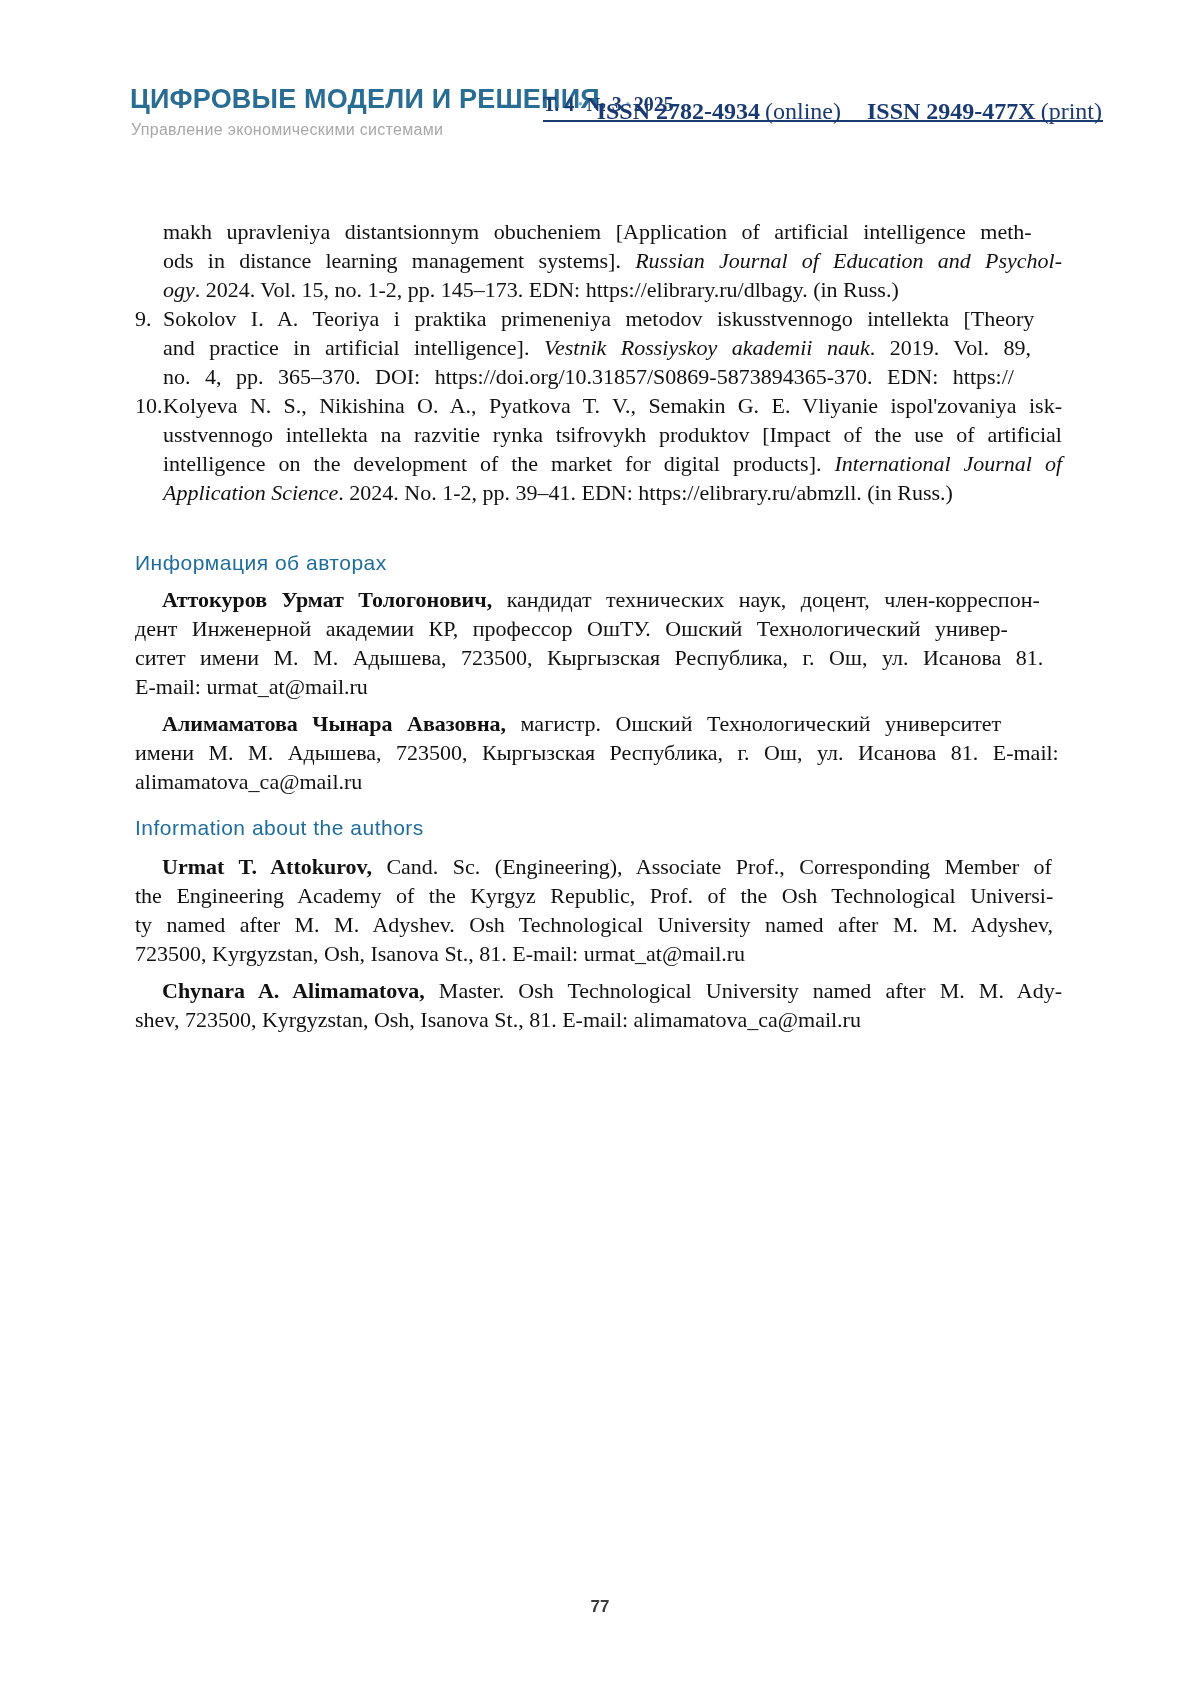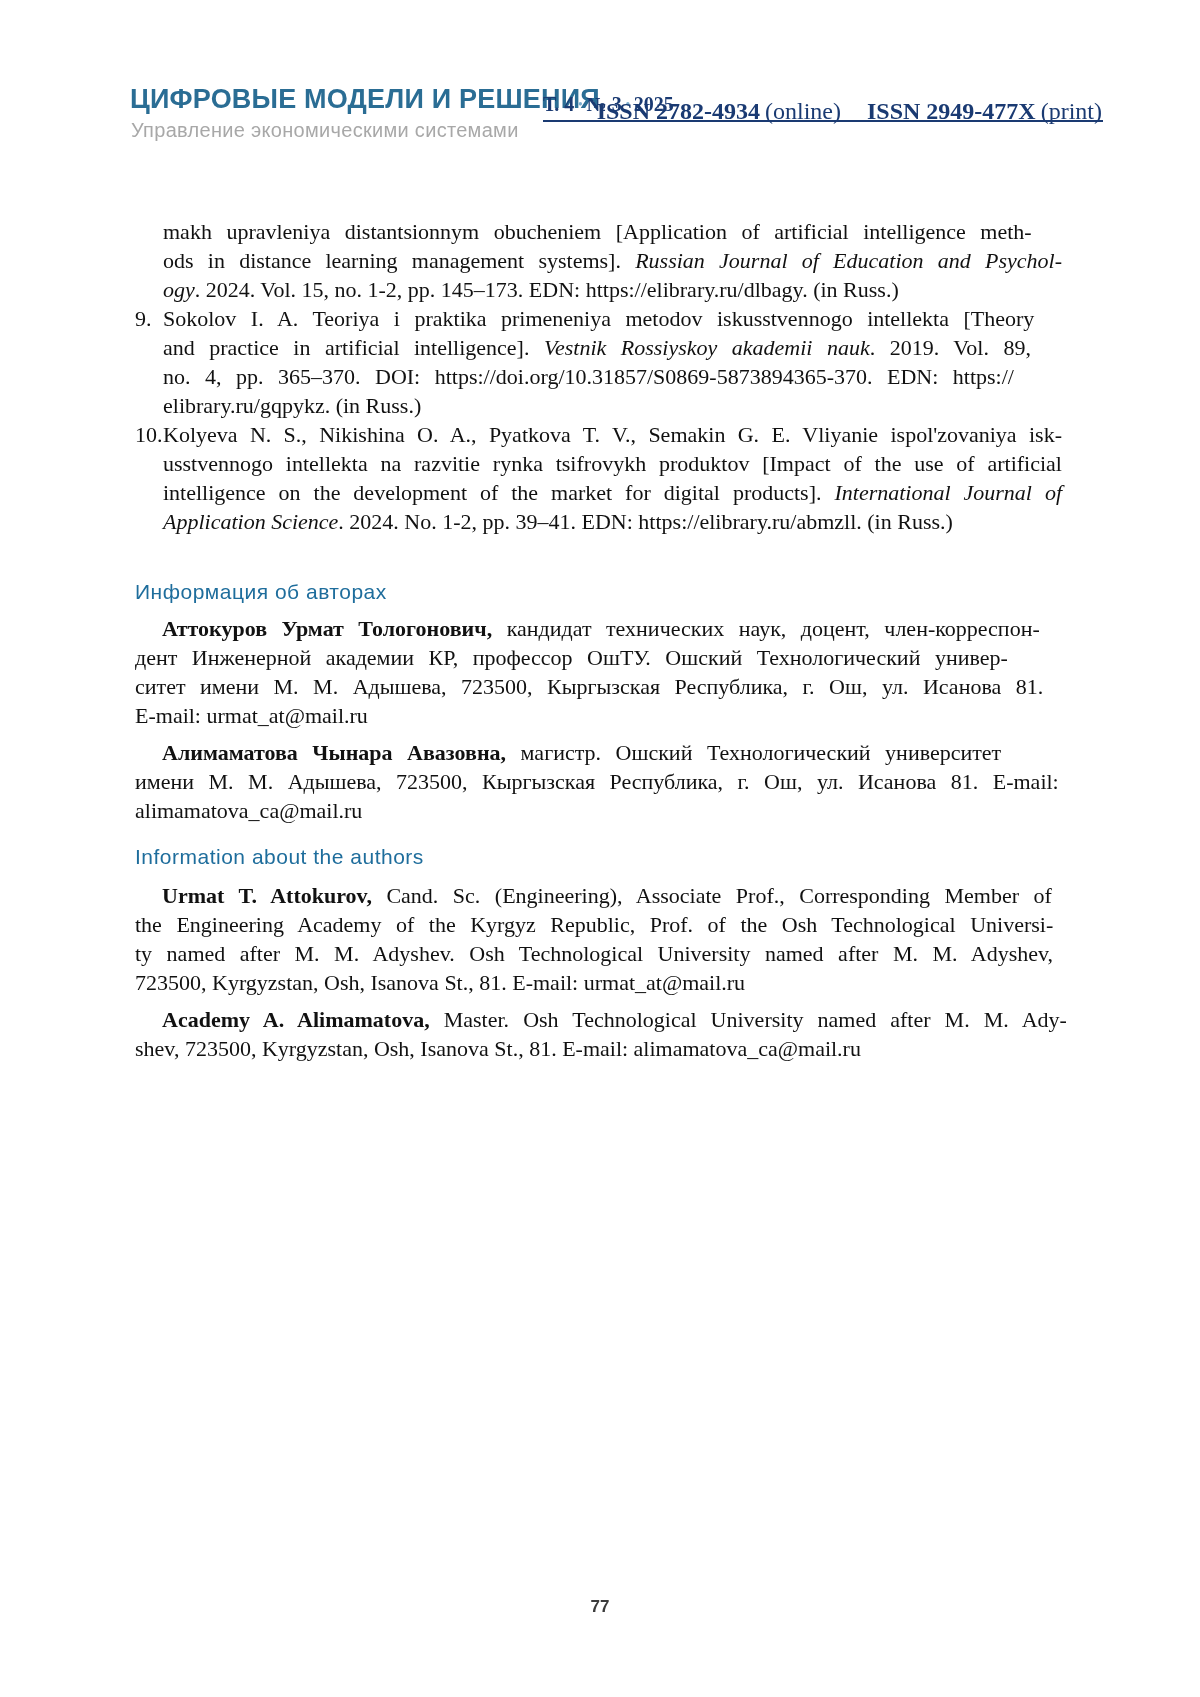--- a/index.html
+++ b/index.html
@@ -24,21 +24,21 @@
   .journal-title{
     position:absolute;left:130px;top:84px;
     font-family:"Liberation Sans","DejaVu Sans",sans-serif;
     font-weight:700;font-size:27px;line-height:30px;
     letter-spacing:0.2px;color:var(--title-teal);
     white-space:nowrap;
   }
   .journal-subtitle{
     position:absolute;left:131px;top:118px;
     font-family:"Liberation Sans","DejaVu Sans",sans-serif;
-    font-weight:400;font-size:20px;line-height:24px;
+    font-weight:400;font-size:16px;line-height:24px;
     letter-spacing:0.3px;color:var(--subtitle-gray);
     white-space:nowrap;
   }
   .issue-info{
     position:absolute;left:543px;top:92px;
     font-family:"Liberation Serif","DejaVu Serif",serif;
     font-weight:700;font-size:20px;line-height:24px;
     color:var(--navy);white-space:nowrap;
   }
   .issue-dot{
@@ -115,21 +115,20 @@
         <div class="ref-item">
           <div class="tline" style="word-spacing: 9px;"><span>makh upravleniya distantsionnym obucheniem [Application of artificial intelligence meth-</span></div>
           <div class="tline" style="word-spacing: 8.74006px; text-align: center;"><span>ods in distance learning management systems]. </span><i>Russian Journal of Education and Psychol-</i></div>
           <div class="tline last"><i>ogy</i><span>. 2024. Vol. 15, no. 1-2, pp. 145–173. EDN: https://elibrary.ru/dlbagy. (in Russ.)</span></div>
         </div>
         <div class="ref-item">
           <span class="ref-number">9.</span>
           <div class="tline" style="word-spacing: 9px;"><span>Sokolov I. A. Teoriya i praktika primeneniya metodov iskusstvennogo intellekta [Theory</span></div>
           <div class="tline" style="word-spacing: 9px;"><span>and practice in artificial intelligence]. </span><i>Vestnik Rossiyskoy akademii nauk</i><span>. 2019. Vol. 89,</span></div>
           <div class="tline" style="word-spacing: 9px;"><span>no. 4, pp. 365–370. DOI: https://doi.org/10.31857/S0869-5873894365-370. EDN: https://</span></div>
-          <div class="tline last"><span>elibrary.ru/gqpykz. (in Russ.)</span></div>
         </div>
         <div class="ref-item">
           <span class="ref-number">10.</span>
           <div class="tline" style="word-spacing: 6.85379px;"><span>Kolyeva N. S., Nikishina O. A., Pyatkova T. V., Semakin G. E. Vliyanie ispol'zovaniya isk-</span></div>
           <div class="tline" style="word-spacing: 7.30599px;"><span>usstvennogo intellekta na razvitie rynka tsifrovykh produktov [Impact of the use of artificial</span></div>
           <div class="tline" style="word-spacing: 7.45573px;"><span>intelligence on the development of the market for digital products]. </span><i>International Journal of</i></div>
           <div class="tline last"><i>Application Science</i><span>. 2024. No. 1-2, pp. 39–41. EDN: https://elibrary.ru/abmzll. (in Russ.)</span></div>
         </div>
       </div>
 
@@ -153,21 +152,21 @@
     <section>
       <h2 class="sec-heading en">Information about the authors</h2>
       <div>
           <div class="author-para">
             <div class="tline ind" style="word-spacing: 9px;"><b>Urmat T. Attokurov,</b><span> Cand. Sc. (Engineering), Associate Prof., Corresponding Member of</span></div>
             <div class="tline" style="word-spacing: 9px;"><span>the Engineering Academy of the Kyrgyz Republic, Prof. of the Osh Technological Universi-</span></div>
             <div class="tline" style="word-spacing: 9px;"><span>ty named after M. M. Adyshev. Osh Technological University named after M. M. Adyshev,</span></div>
             <div class="tline last"><span>723500, Kyrgyzstan, Osh, Isanova St., 81. E-mail: urmat_at@mail.ru</span></div>
           </div>
           <div class="author-para">
-            <div class="tline ind" style="word-spacing: 8.55824px;"><b>Academy A. Alimamatova,</b><span> Master. Osh Technological University named after M. M. Ady-</span></div>
+            <div class="tline ind" style="word-spacing: 8.55824px;"><b>Chynara A. Alimamatova,</b><span> Master. Osh Technological University named after M. M. Ady-</span></div>
             <div class="tline last"><span>shev, 723500, Kyrgyzstan, Osh, Isanova St., 81. E-mail: alimamatova_ca@mail.ru</span></div>
           </div>
         </div>
     </section>
   </main>
 
   <footer class="footer">
     <span class="page-number">77</span>
   </footer>
 

